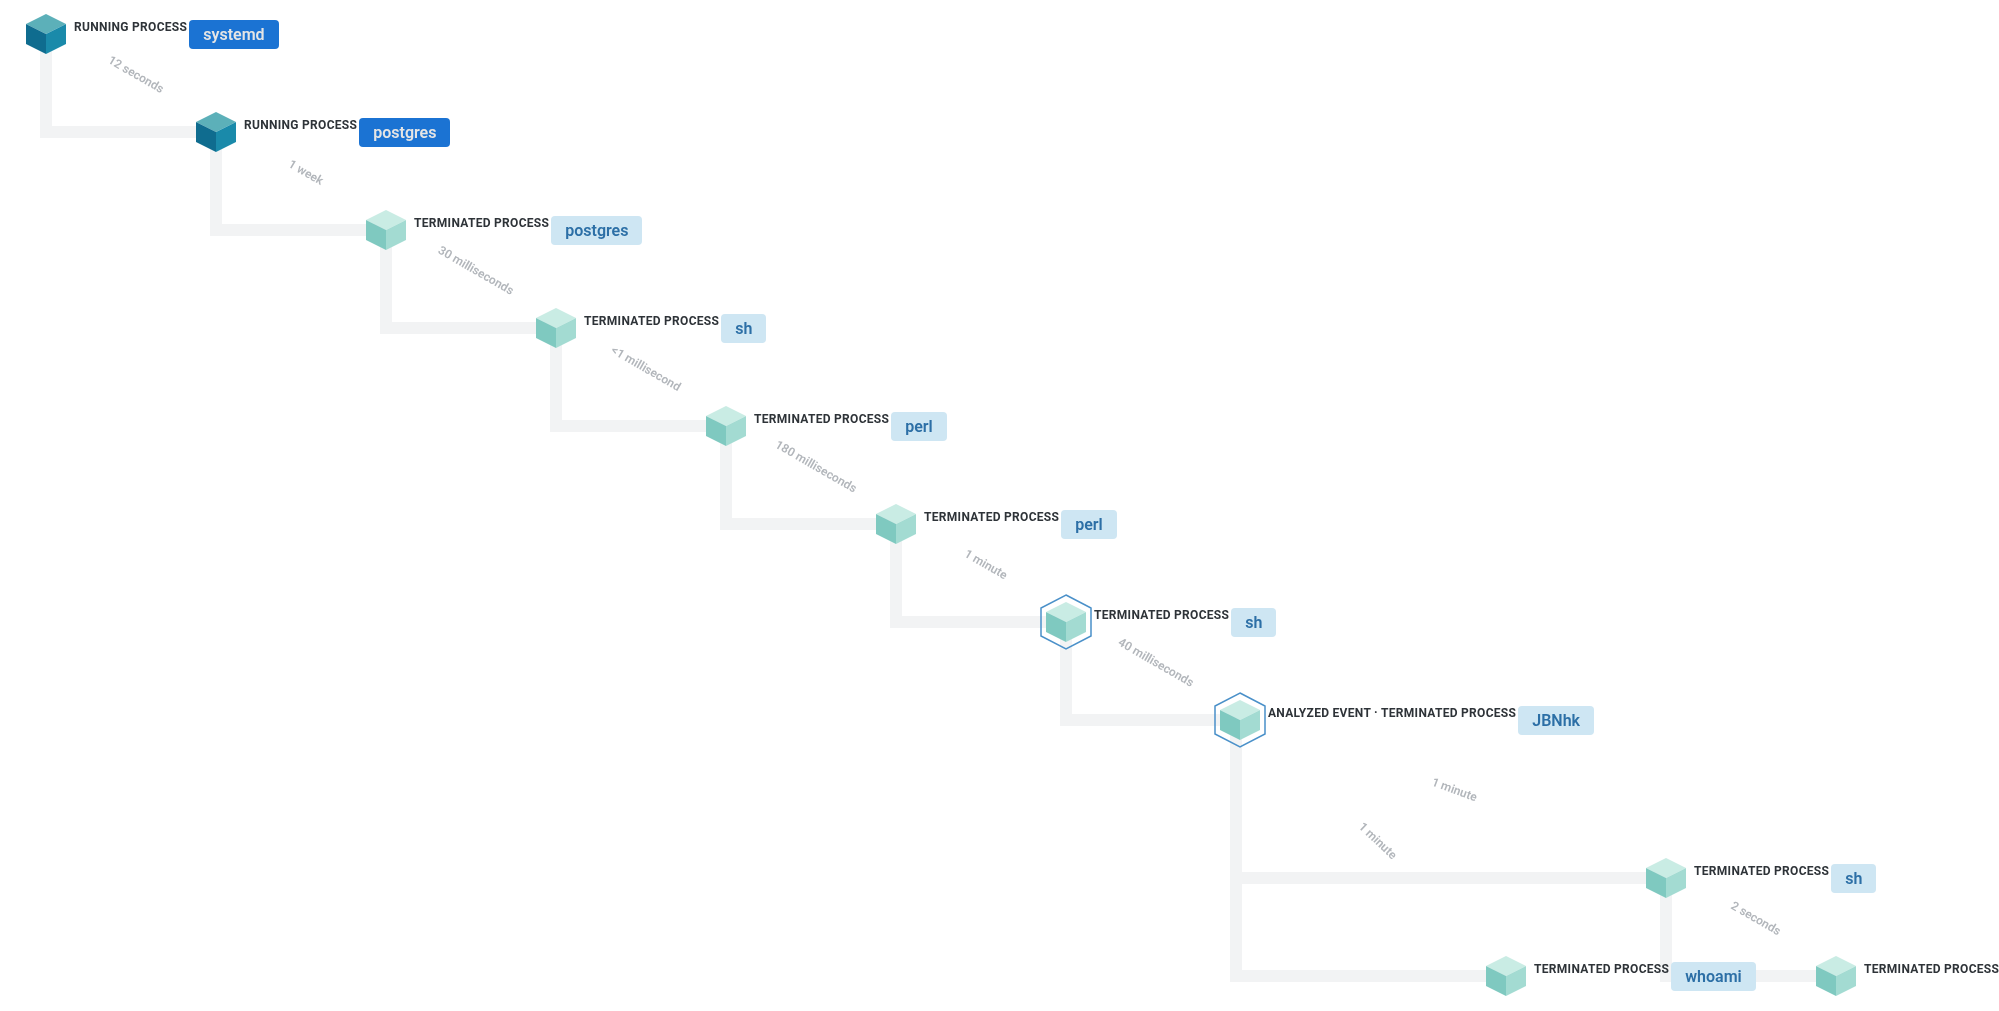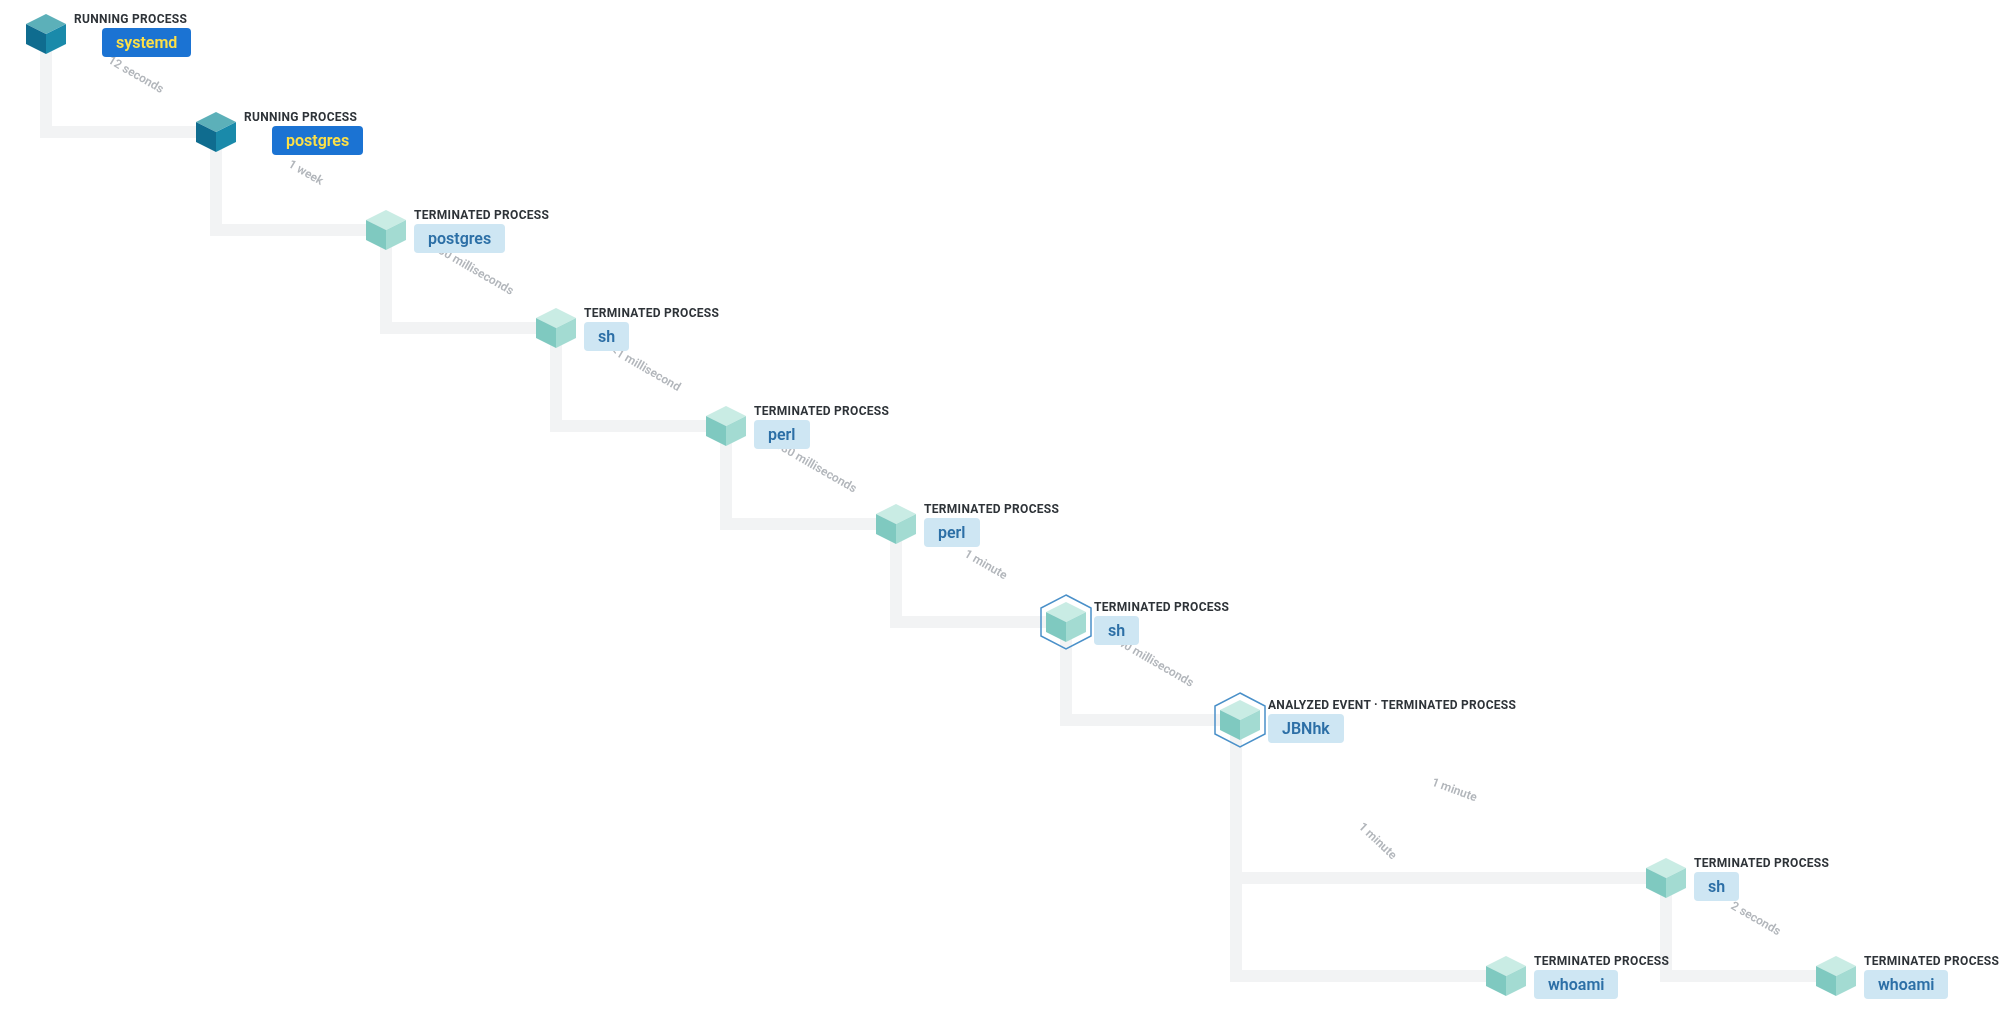--- a/index.html
+++ b/index.html
@@ -47,21 +47,21 @@
   .hex-ring {
     position: absolute;
     top: -6px;
     left: -6px;
     width: 60px;
     height: 60px;
     pointer-events: none;
   }
   .node-text {
     display: flex;
-    flex-direction: column;
+    flex-direction: row;
     gap: 2px;
   }
   .node-status {
     font-size: 12px;
     font-weight: 700;
     color: #2e3338;
     letter-spacing: 0.3px;
     white-space: nowrap;
   }
   .node-name {
@@ -69,22 +69,21 @@
     padding: 5px 14px;
     border-radius: 4px;
     font-size: 16px;
     font-weight: 600;
     white-space: nowrap;
     width: auto;
     align-self: flex-start;
   }
   .name-running {
     background: #1b73d3;
-    color: #fde047;
-    margin-left: 28px;
+    color: #e5e5e5;
   }
   .name-terminated {
     background: #cee6f3;
     color: #2c6fa6;
   }
 </style>
 </head>
 <body>
 
 <svg id="edges">

